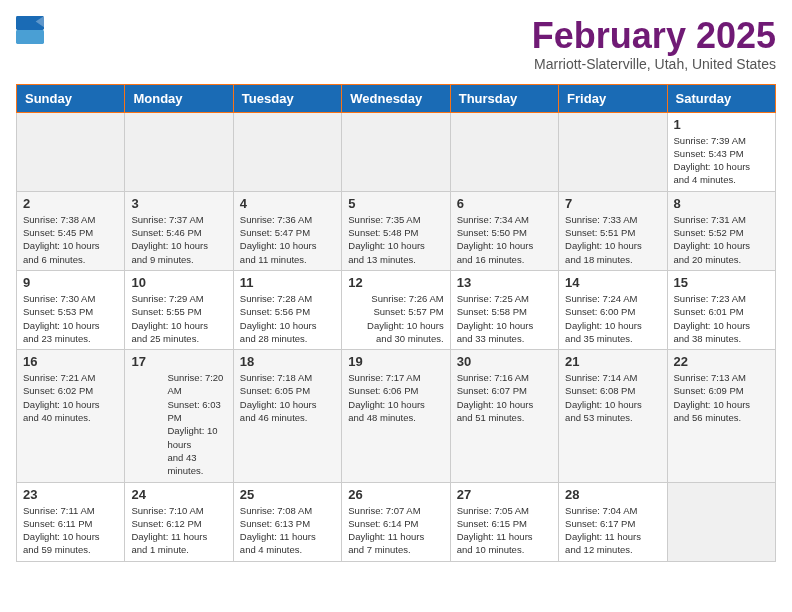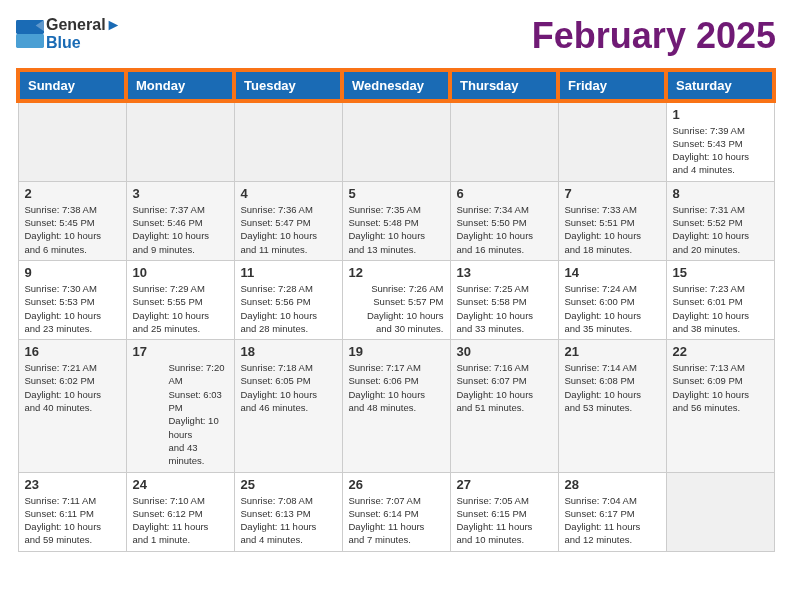--- a/index.html
+++ b/index.html
@@ -43,21 +43,21 @@
       border-collapse: collapse;
       border: 1px solid #ccc;
     }
     .calendar th {
       background-color: #1a6bb5;
       color: #fff;
       font-size: 13px;
       font-weight: bold;
       padding: 6px 8px;
       text-align: left;
-      border: 4px solid #f97316;
+      border: 1px solid #f97316;
     }
     .calendar td {
       vertical-align: top;
       width: 108px;
       min-height: 80px;
       padding: 4px 6px;
       border: 1px solid #ccc;
       font-size: 10px;
       color: #333;
       background: #fff;
@@ -85,28 +85,24 @@
 </head>
 <body>
 
 <div class="header">
   <div class="logo">
     <svg class="logo-icon" viewBox="0 0 40 40" xmlns="http://www.w3.org/2000/svg">
       <rect x="0" y="0" width="40" height="20" fill="#1a6bb5" rx="2"></rect>
       <rect x="0" y="20" width="40" height="20" fill="#4a9fd4" rx="2"></rect>
       <polygon points="28,8 40,0 40,16" fill="#fff" opacity="0.3"></polygon>
     </svg>
-    <div>
-      <div style="font-size:16px;font-weight:bold;color:#1a6bb5;line-height:1.1;">
-        <span style="color:#333;">General</span><span style="color:#1a6bb5;">►</span><br><span style="color:#1a6bb5;">Blue</span>
-      </div>
-    </div>
   </div>
   <div class="title-block">
     <div class="month-title">February 2025</div>
+    <div class="location">Marriott-Slaterville, Utah, United States</div>
   </div>
 </div>
 
 <table class="calendar">
   <thead>
     <tr>
       <th>Sunday</th>
       <th>Monday</th>
       <th>Tuesday</th>
       <th>Wednesday</th>

